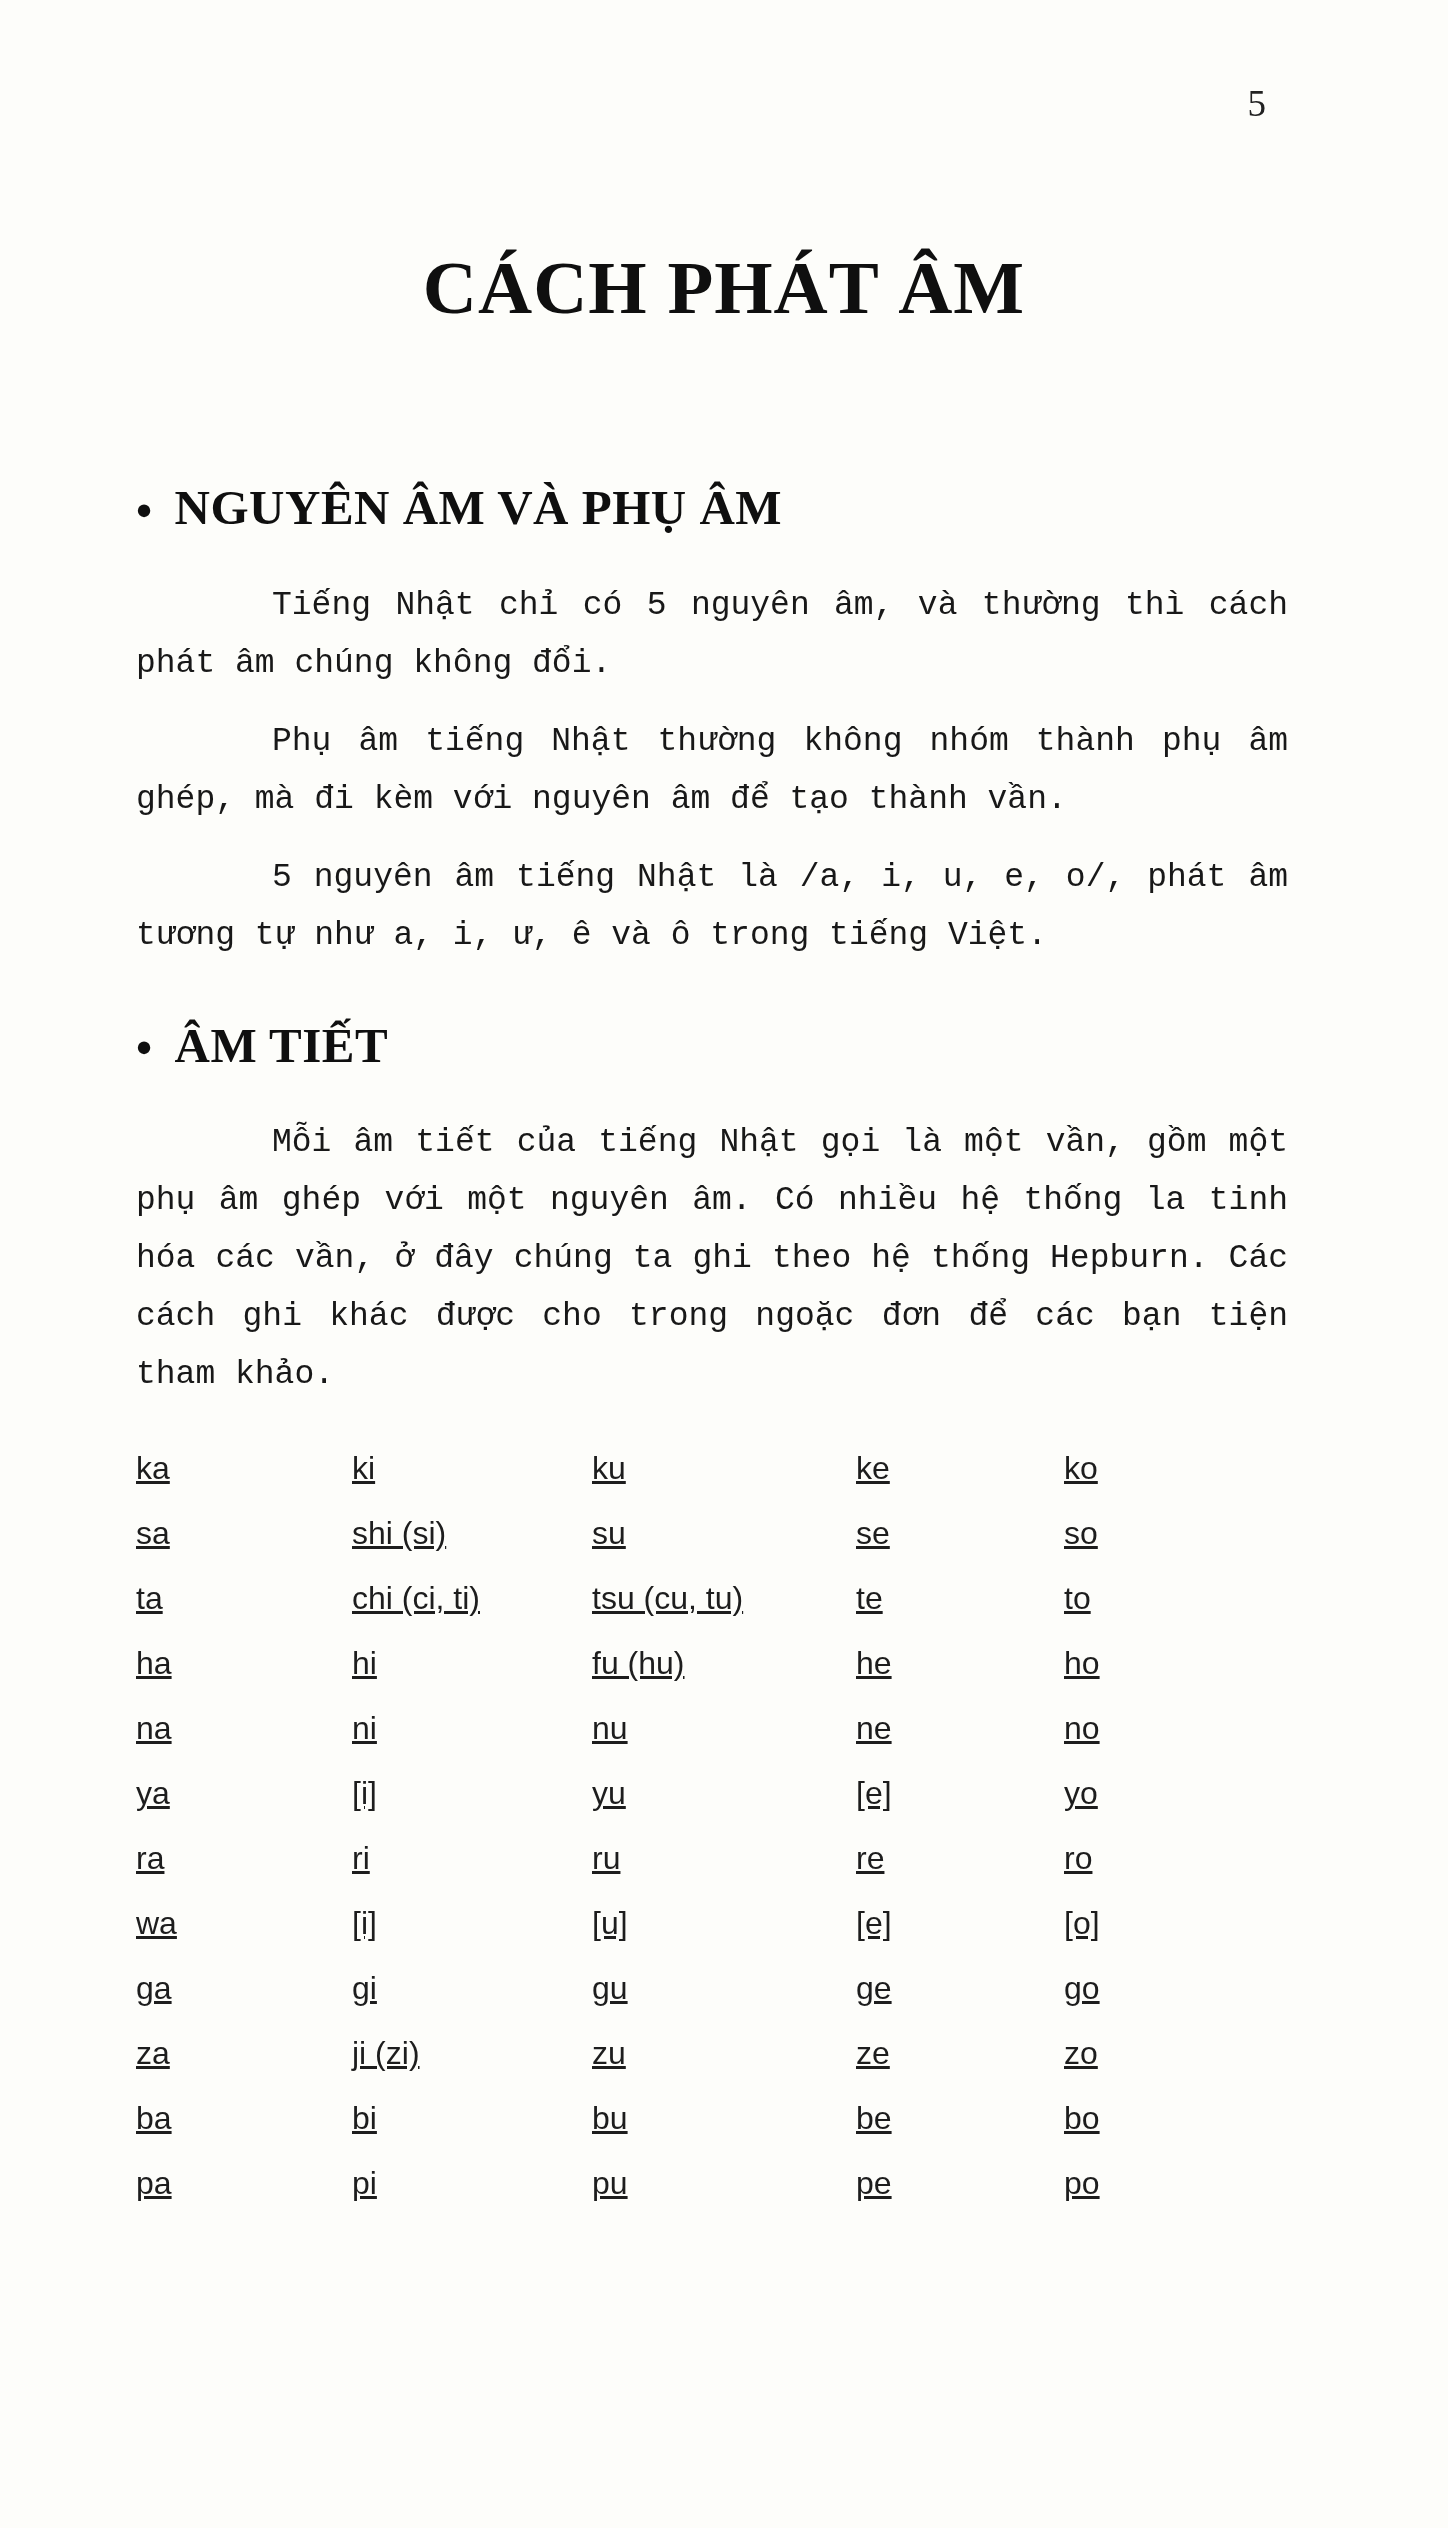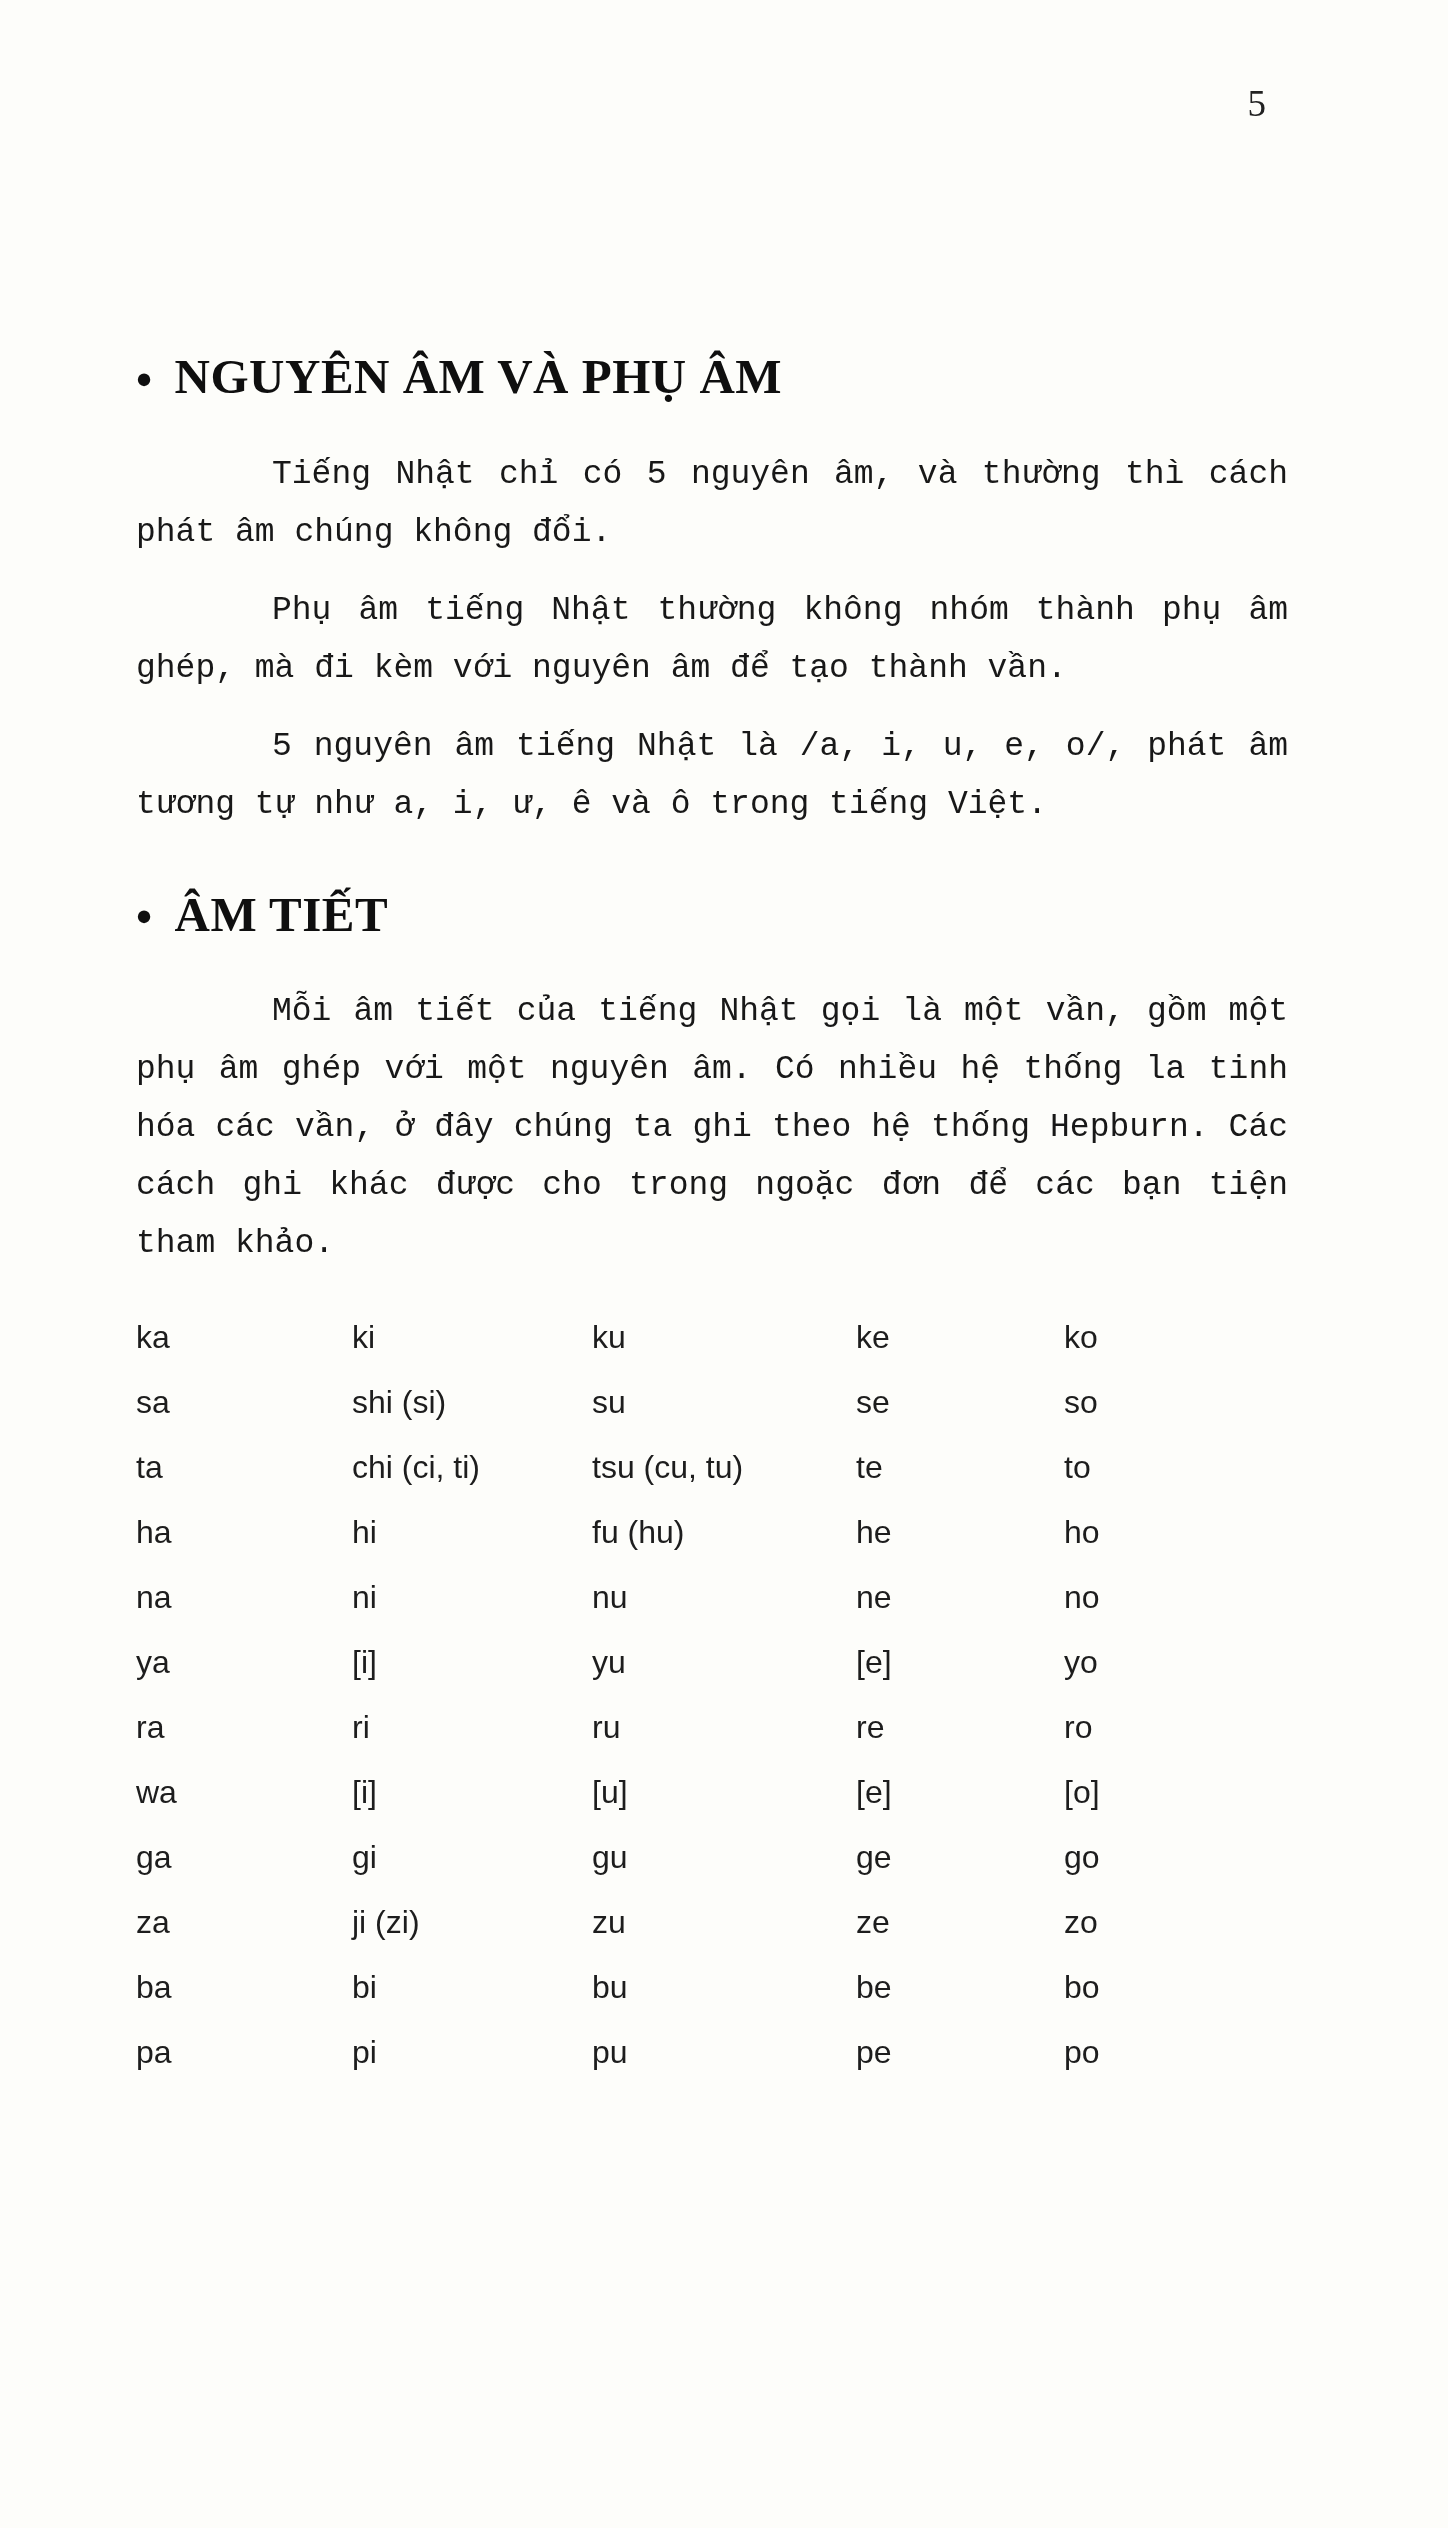--- a/index.html
+++ b/index.html
@@ -5,32 +5,33 @@
   html,body{margin:0;padding:0;}
   body{background:#d9d9d9;font-family:"Liberation Serif",serif;}
   .page{position:relative;width:1448px;height:2528px;margin:0 auto;background:#fdfdfa;color:#1b1b1b;overflow:hidden;}
   .page-number{position:absolute;top:82px;right:182px;font-size:37px;color:#222;}
   .title-block{padding-top:222px;text-align:center;font-weight:bold;font-size:75px;line-height:131px;letter-spacing:1px;color:#0f0f0f;}
   .content{padding:0 160px 0 136px;}
   .section-heading{display:flex;align-items:center;gap:22px;margin-top:126px;font-size:49px;font-weight:bold;letter-spacing:0.5px;color:#0f0f0f;}
   .section-heading .bullet{font-size:46px;line-height:1;transform:translateY(3px);}
   .section-am-tiet .section-heading{margin-top:52px;}
   p.body-para{margin:20px 0 0 0;font-size:33px;line-height:58px;text-align:justify;text-indent:136px;color:#181818;font-family:Liberation Mono, monospace;}
-  .syll-table{margin-top:32px;font-family:"Liberation Sans",sans-serif;font-size:32px;color:#1d1d1d;}
+  .syll-table{margin-top:32px;font-family:"Liberation Sans",sans-serif;font-size:32px;color:#1d1d1d;text-decoration:underline;}
   .t-row{display:grid;grid-template-columns:216px 240px 264px 208px auto;height:65px;align-items:center;}
   .t-cell{white-space:nowrap;}
 </style>
 </head>
 <body>
 
 <div class="page">
 
   <div class="page-number">5</div>
 
   <header class="title-block">
+    <div>CÁCH PHÁT ÂM</div>
   </header>
 
   <div class="content">
 
     <section class="section-nguyen-am">
       <h2 class="section-heading">
         <span class="bullet">•</span>
         <span>NGUYÊN ÂM VÀ PHỤ ÂM</span>
       </h2>
       <p class="body-para">Tiếng Nhật chỉ có 5 nguyên âm, và thường thì cách phát âm chúng không đổi.</p>

